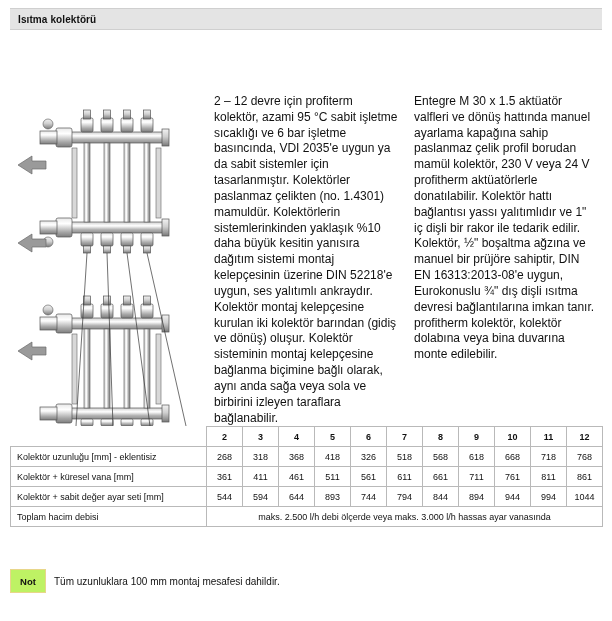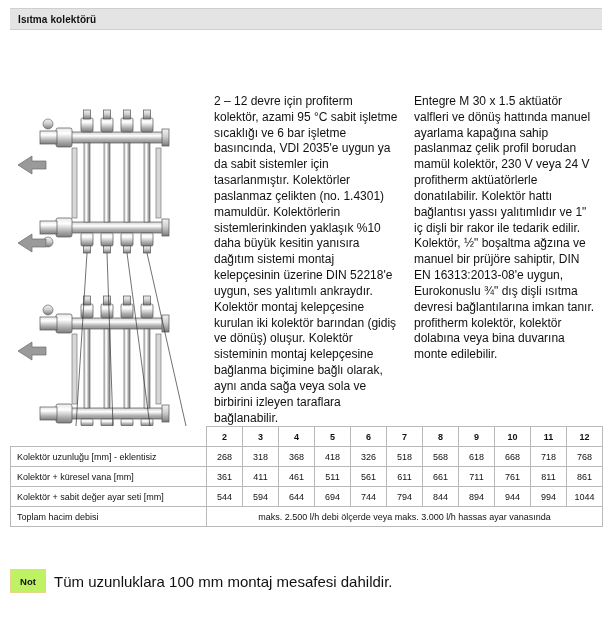--- a/index.html
+++ b/index.html
@@ -142,21 +142,21 @@
     justify-content: center;
     font-size: 9.5px;
     font-weight: bold;
     color: #111;
     box-sizing: border-box;
   }
   .note-text {
     padding-left: 8px;
     display: flex;
     align-items: center;
-    font-size: 15px;
+    font-size: 10px;
     color: #111;
   }
 </style>
 </head>
 <body>
 
 <div class="page">
 
   <div class="title-bar">
     <span class="title-text">Isıtma kolektörü</span>
@@ -373,21 +373,21 @@
           <td>761</td>
           <td>811</td>
           <td>861</td>
         </tr>
 
         <tr>
           <td class="label">Kolektör + sabit değer ayar seti [mm]</td>
           <td>544</td>
           <td>594</td>
           <td>644</td>
-          <td>694</td>
+          <td>893</td>
           <td>744</td>
           <td>794</td>
           <td>844</td>
           <td>894</td>
           <td>944</td>
           <td>994</td>
           <td>1044</td>
         </tr>
 
         <tr>

